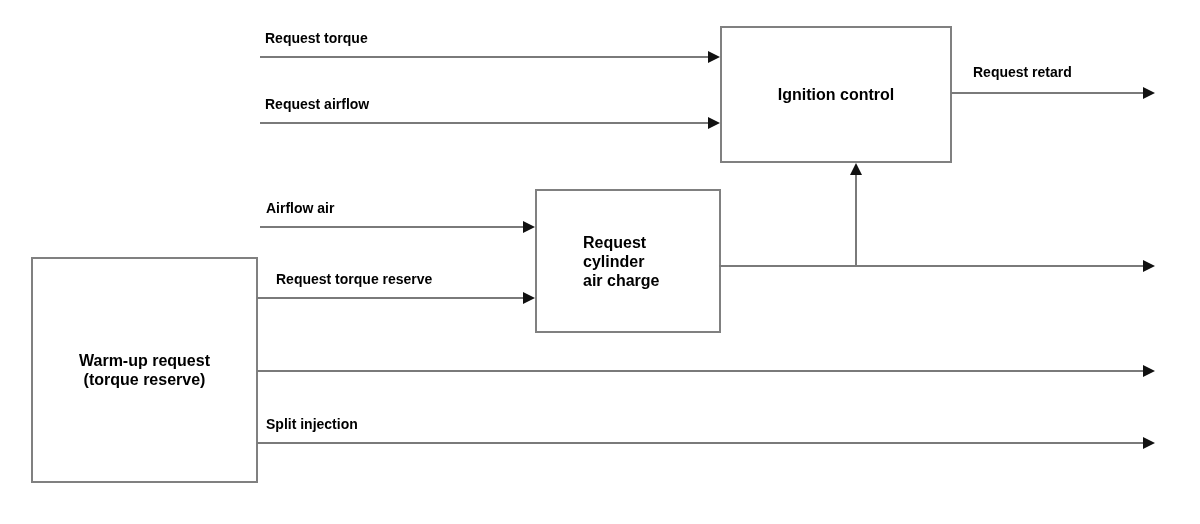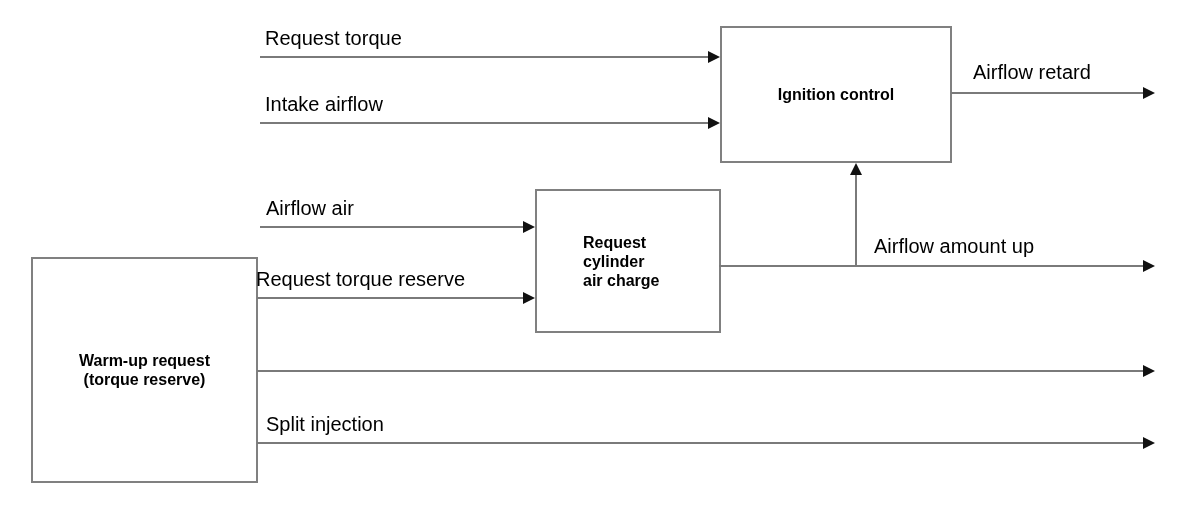--- a/index.html
+++ b/index.html
@@ -42,22 +42,22 @@
     border-left: 12px solid var(--arrow);
   }
   .head-up {
     position: absolute; width: 0; height: 0;
     border-left: 6px solid transparent;
     border-right: 6px solid transparent;
     border-bottom: 12px solid var(--arrow);
   }
   .sig {
     position: absolute;
-    font-weight: normal;
-    font-size: 20px;
+    font-weight: bold;
+    font-size: 14px;
     line-height: 18px;
     white-space: nowrap;
     color: var(--text);
   }
 </style>
 </head>
 <body>
 
 <div class="canvas">
 
@@ -73,43 +73,42 @@
   </div>
 
   <div class="box center-text" style="left:720px; top:26px; width:232px; height:137px;">
     <div>Ignition control</div>
   </div>
 
   <div class="sig" style="left:265px; top:29px;">Request torque</div>
   <div class="hline" style="left:260px; top:56px; width:450px;"></div>
   <div class="head-right" style="left:708px; top:51px;"></div>
 
-  <div class="sig" style="left:265px; top:95px;">Intake airflow</div>
+  <div class="sig" style="left:265px; top:95px;">Request airflow</div>
   <div class="hline" style="left:260px; top:122px; width:450px;"></div>
   <div class="head-right" style="left:708px; top:117px;"></div>
 
   <div class="sig" style="left:266px; top:199px;">Airflow air</div>
   <div class="hline" style="left:260px; top:226px; width:265px;"></div>
   <div class="head-right" style="left:523px; top:221px;"></div>
 
-  <div class="sig" style="left:256px; top:270px;">Request torque reserve</div>
+  <div class="sig" style="left:276px; top:270px;">Request torque reserve</div>
   <div class="hline" style="left:257px; top:297px; width:268px;"></div>
   <div class="head-right" style="left:523px; top:292px;"></div>
 
   <div class="hline" style="left:257px; top:370px; width:888px;"></div>
   <div class="head-right" style="left:1143px; top:365px;"></div>
 
   <div class="sig" style="left:266px; top:415px;">Split injection</div>
   <div class="hline" style="left:257px; top:442px; width:888px;"></div>
   <div class="head-right" style="left:1143px; top:437px;"></div>
 
-  <div class="sig" style="left:874px; top:237px;">Airflow amount up</div>
   <div class="hline" style="left:719px; top:265px; width:426px;"></div>
   <div class="head-right" style="left:1143px; top:260px;"></div>
 
   <div class="vline" style="left:855px; top:175px; height:92px;"></div>
   <div class="head-up" style="left:850px; top:163px;"></div>
 
-  <div class="sig" style="left:973px; top:63px;">Airflow retard</div>
+  <div class="sig" style="left:973px; top:63px;">Request retard</div>
   <div class="hline" style="left:951px; top:92px; width:194px;"></div>
   <div class="head-right" style="left:1143px; top:87px;"></div>
 
 </div>
 
 </body></html>

